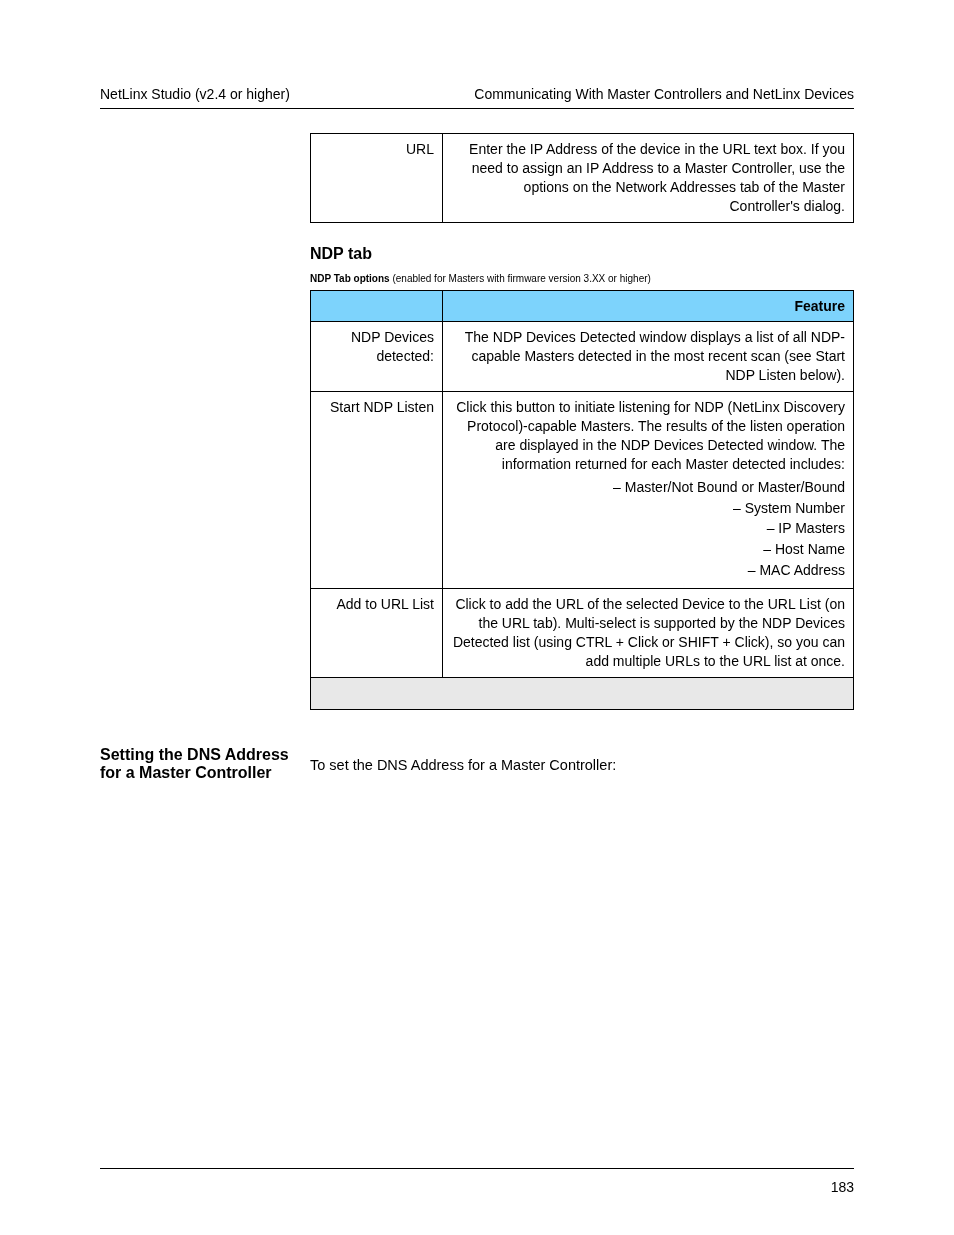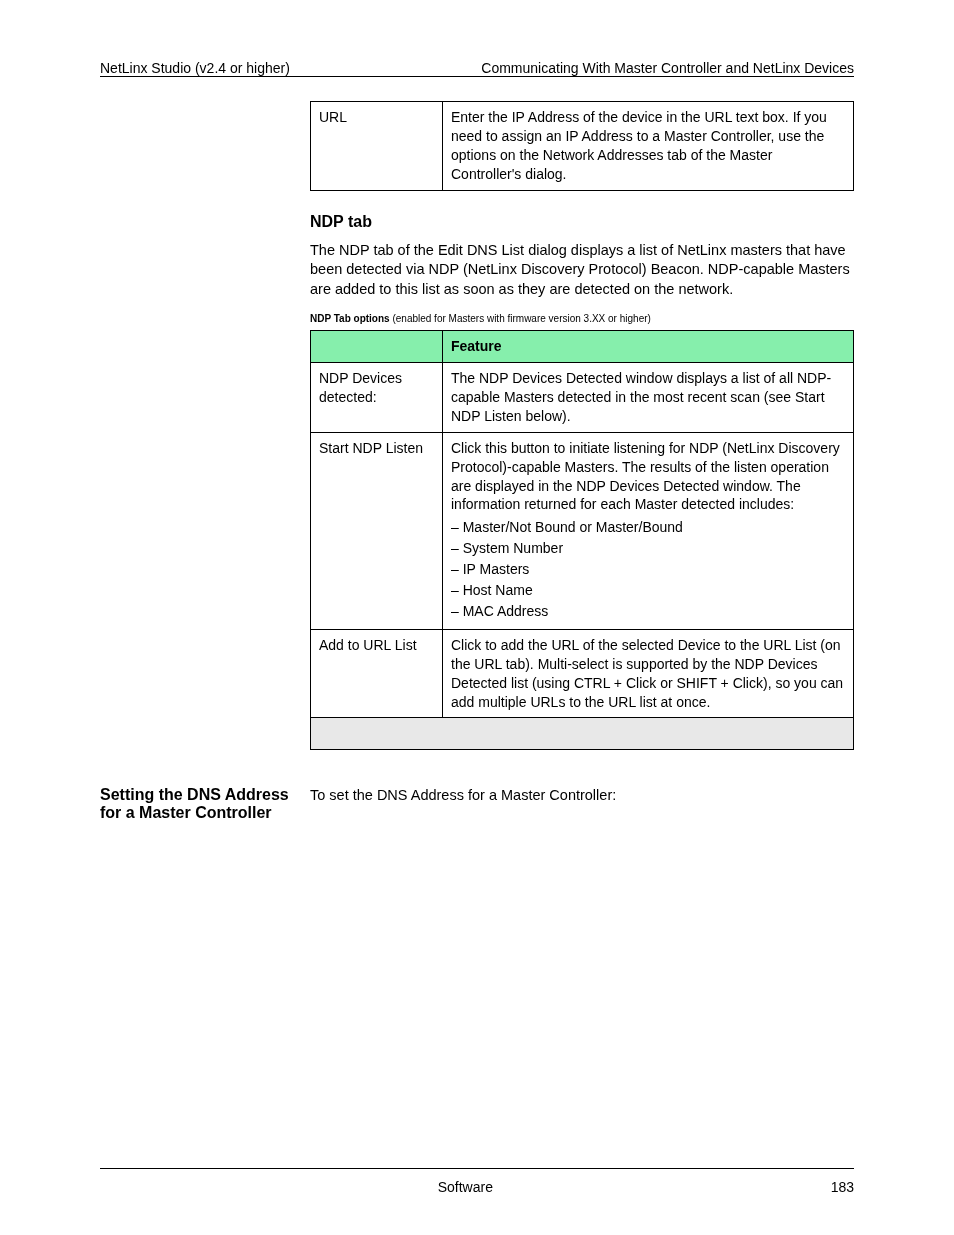--- a/index.html
+++ b/index.html
@@ -16,21 +16,23 @@
   }
   .page {
     padding: 60px 100px 40px 100px;
     box-sizing: border-box;
     height: 100%;
     display: flex;
     flex-direction: column;
   }
   .header-area {
     border-bottom: 1px solid #000;
+    padding-bottom: 6px;
     margin-bottom: 24px;
+    margin-top: 26px;
   }
   .header-line {
     display: flex;
     justify-content: space-between;
     font-size: 14px;
   }
   .body-indent {
     margin-left: 210px;
   }
   p.para {
@@ -50,25 +52,25 @@
   table {
     border-collapse: collapse;
     width: 100%;
     font-size: 14px;
     line-height: 1.35;
   }
   td, th {
     border: 1px solid #000;
     padding: 6px 8px;
     vertical-align: top;
-    text-align: left;
+    text-align: right;
     font-weight: normal;
   }
   th {
-    background: #86efac;
+    background: #7dd3fc;
     font-weight: bold;
   }
   tr.shaded td {
     background: #e8e8e8;
   }
   .col-field { width: 115px; }
   ul.dash {
     list-style: none;
     padding-left: 0;
     margin: 4px 0 0 0;
@@ -88,57 +90,56 @@
     margin-top: auto;
     border-top: 1px solid #000;
     padding-top: 10px;
     display: flex;
     justify-content: space-between;
     font-size: 14px;
   }
   .footer .center { text-align: center; flex: 1; }
   .two-col-row {
     display: flex;
-    align-items: flex-start;
+    align-items: flex-end;
   }
   .two-col-row .leftcol {
     width: 210px;
     flex-shrink: 0;
   }
   .two-col-row .rightcol {
     flex: 1;
   }
 </style>
 </head>
 <body>
 
 <div class="page">
 
   <div class="header-area">
     <div class="header-line">
       <span>NetLinx Studio (v2.4 or higher)</span>
-      <span>Communicating With Master Controller and NetLinx Devices</span>
+      <span>Communicating With Master Controllers and NetLinx Devices</span>
     </div>
   </div>
 
 
   <div class="body-indent">
     <table>
       <tbody>
         <tr>
           <td class="col-field">URL</td>
           <td>Enter the IP Address of the device in the URL text box. If you need to assign an IP Address to a Master Controller, use the options on the Network Addresses tab of the Master Controller's dialog.</td>
         </tr>
       </tbody>
     </table>
   </div>
 
   <div class="body-indent">
     <h3 class="section">NDP tab</h3>
-    <p class="para">The NDP tab of the Edit DNS List dialog displays a list of NetLinx masters that have been detected via NDP (NetLinx Discovery Protocol) Beacon. NDP-capable Masters are added to this list as soon as they are detected on the network.</p>
   </div>
 
   <div class="body-indent">
     <p class="spec-caption">
       <b>NDP Tab options</b>
       <span>(enabled for Masters with firmware version 3.XX or higher)</span>
     </p>
     <table>
       <thead>
         <tr>
@@ -179,17 +180,16 @@
     <div class="leftcol">
       <div class="left-section-title">Setting the DNS Address for a Master Controller</div>
     </div>
     <div class="rightcol">
       <p class="para" style="margin-top:18px;">To set the DNS Address for a Master Controller:</p>
     </div>
   </div>
 
   <div class="footer">
     <span></span>
-    <span class="center">Software</span>
     <span>183</span>
   </div>
 
 </div>
 
 </body></html>

